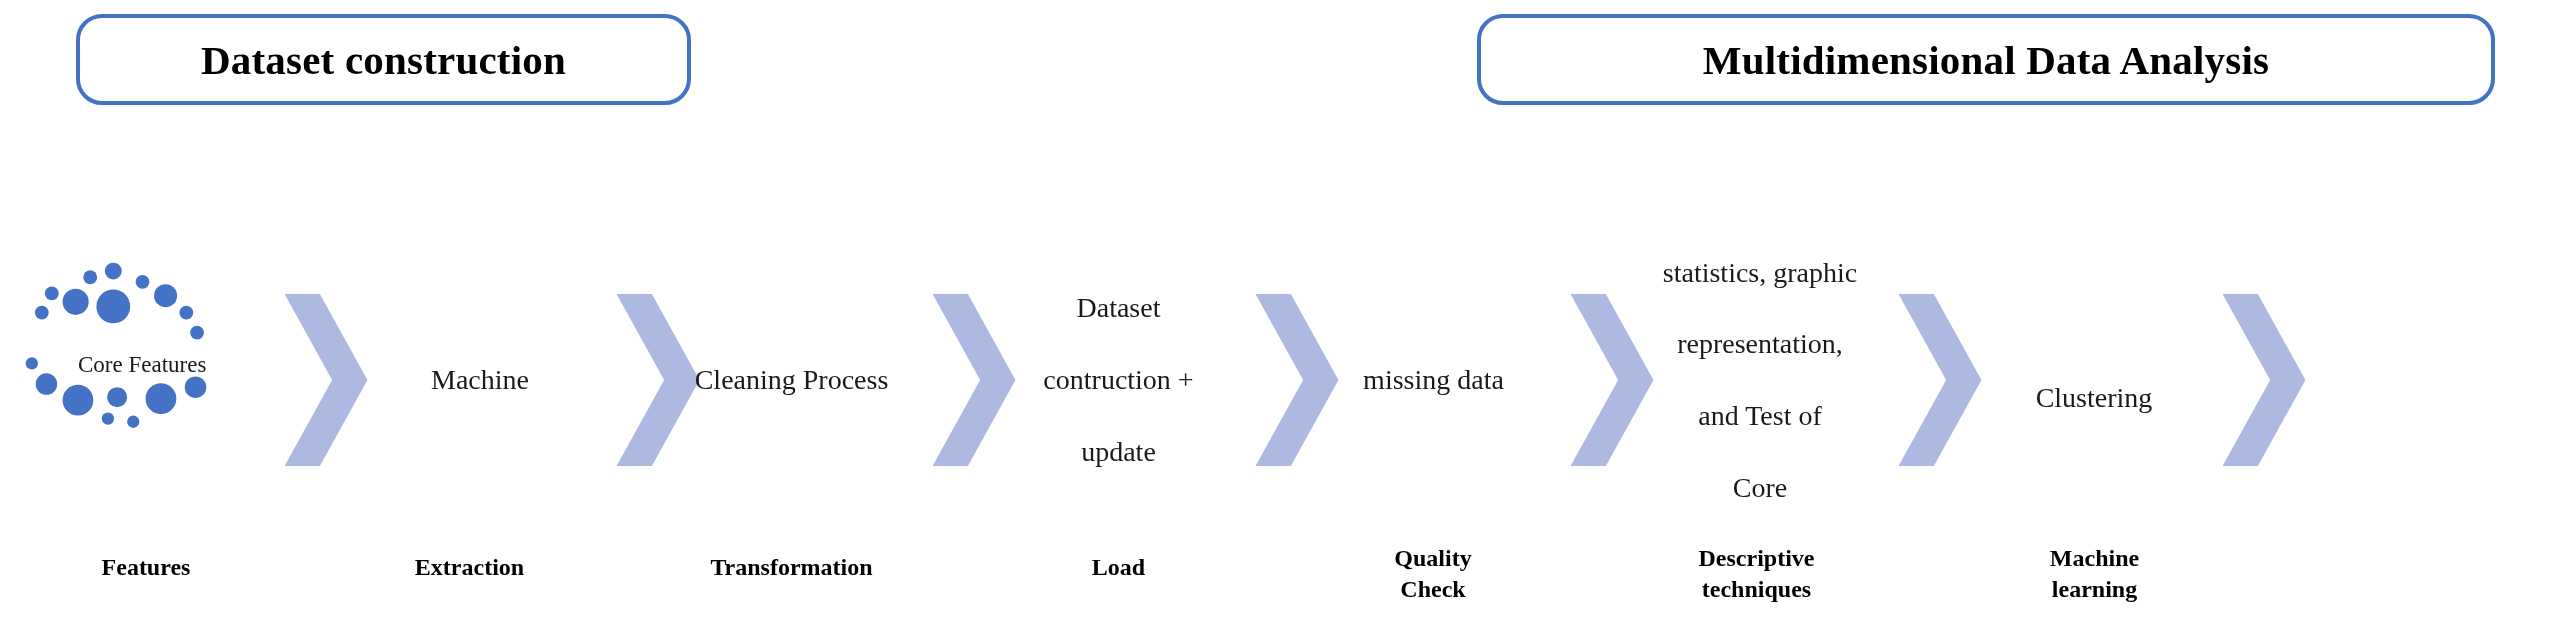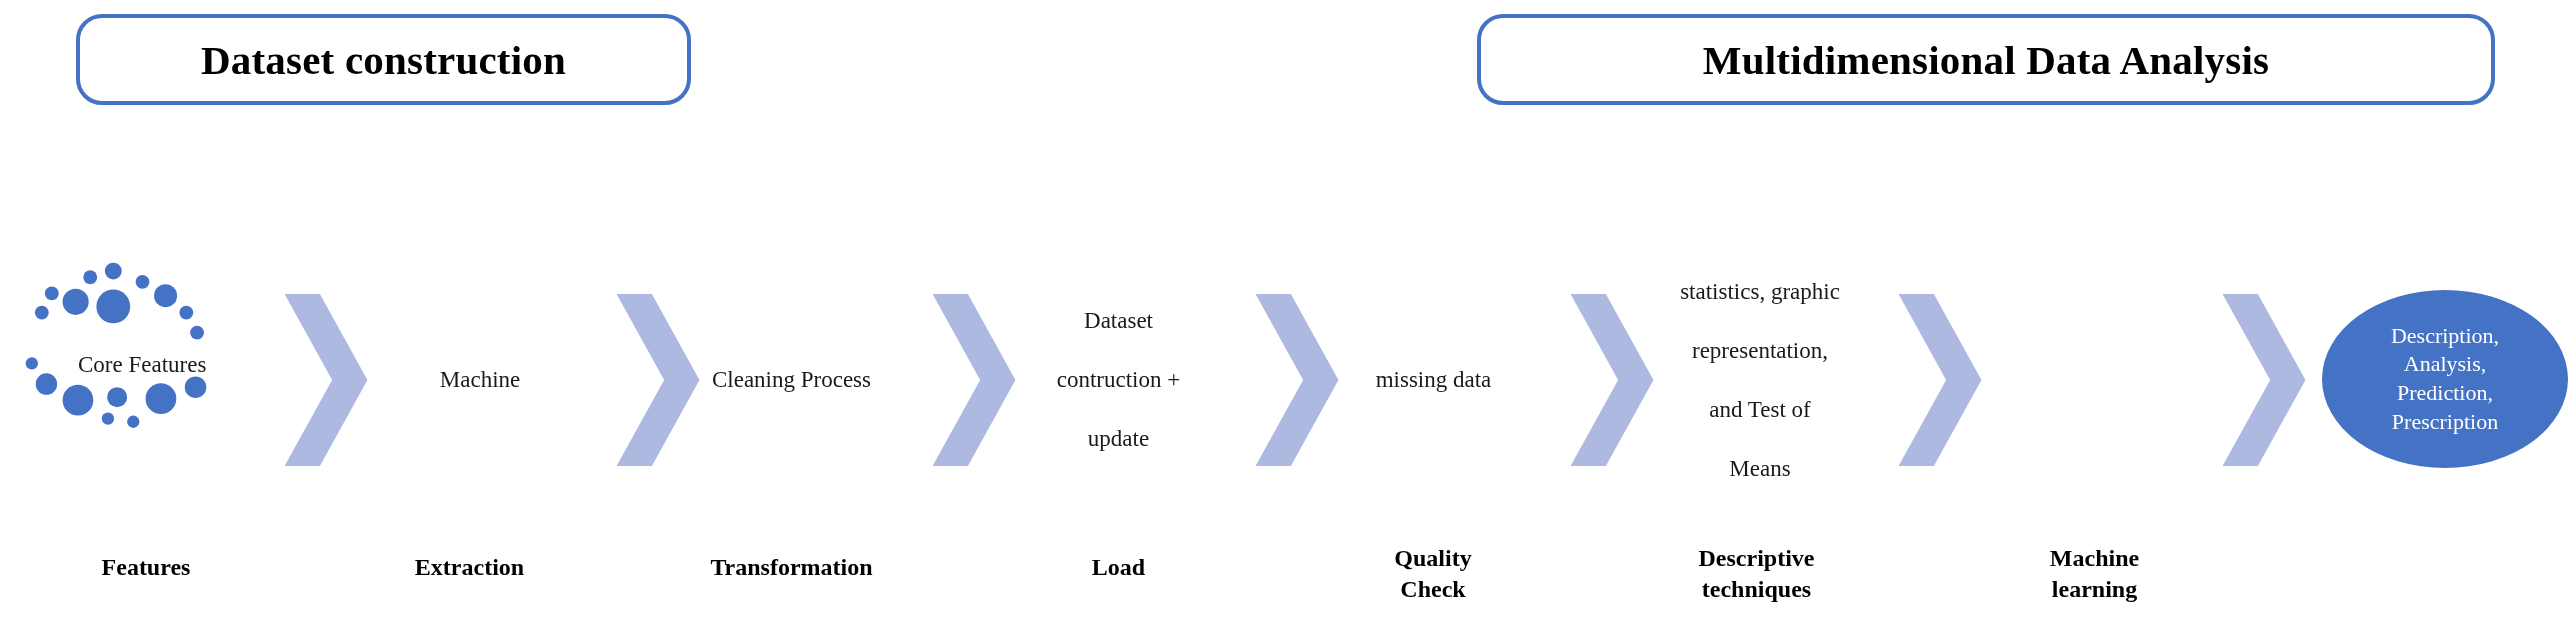--- a/index.html
+++ b/index.html
@@ -46,21 +46,21 @@
     width: 86px;
     height: 172px;
   }
   .chevron svg { display: block; width: 100%; height: 100%; }
 
   
   .stage-text {
     position: absolute;
     text-align: center;
     color: #1a1a1a;
-    font-size: 23px;
+    font-size: 28px;
     line-height: 1.28;
     font-family: "Liberation Serif", "DejaVu Serif", serif;
     top: 294px;
     height: 172px;
     display: flex;
     align-items: center;
     justify-content: center;
   }
   .stage-text span { display: block; width: 100%; }
 
@@ -217,38 +217,31 @@
     <span>
       <span>missing data</span>
     </span>
   </div>
 
   <div class="stage-text" style="left:1637px; width:246px;">
     <span>
       <span>statistics, graphic</span><br>
       <span>representation,</span><br>
       <span>and Test of</span><br>
-      <span>Means</span>
+      <span>Core</span>
     </span>
   </div>
 
   <div class="stage-text" style="left:1975px; width:238px;">
     <span>
       <br>
-    </span>
-  </div>
-
-  <div id="outcome-ellipse">
-    <div id="outcome-ellipse-label">
-      <span>Description,</span><br>
-      <span>Analysis,</span><br>
-      <span>Prediction,</span><br>
-      <span>Prescription</span>
-    </div>
-  </div>
+      <span>Clustering</span>
+    </span>
+  </div>
+
 
   <div class="caption" style="left:0px;    top:552px; width:292px;">
     <span>Features</span>
   </div>
 
   <div class="caption" style="left:354px;  top:552px; width:231px;">
     <span>Extraction</span>
   </div>
 
   <div class="caption" style="left:676px;  top:552px; width:231px;">

